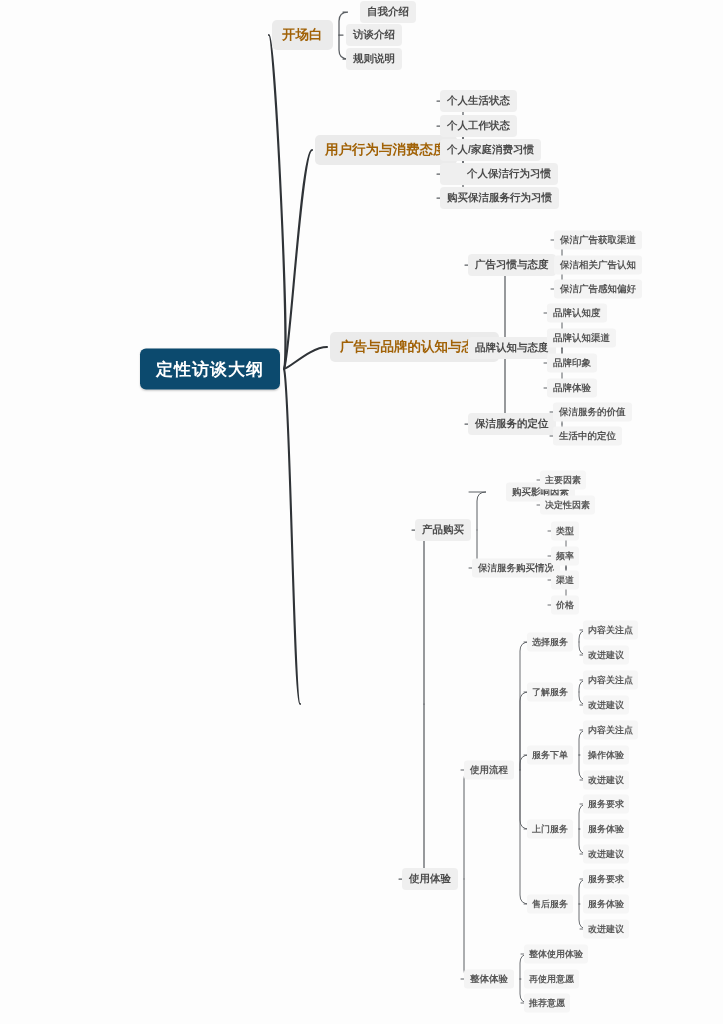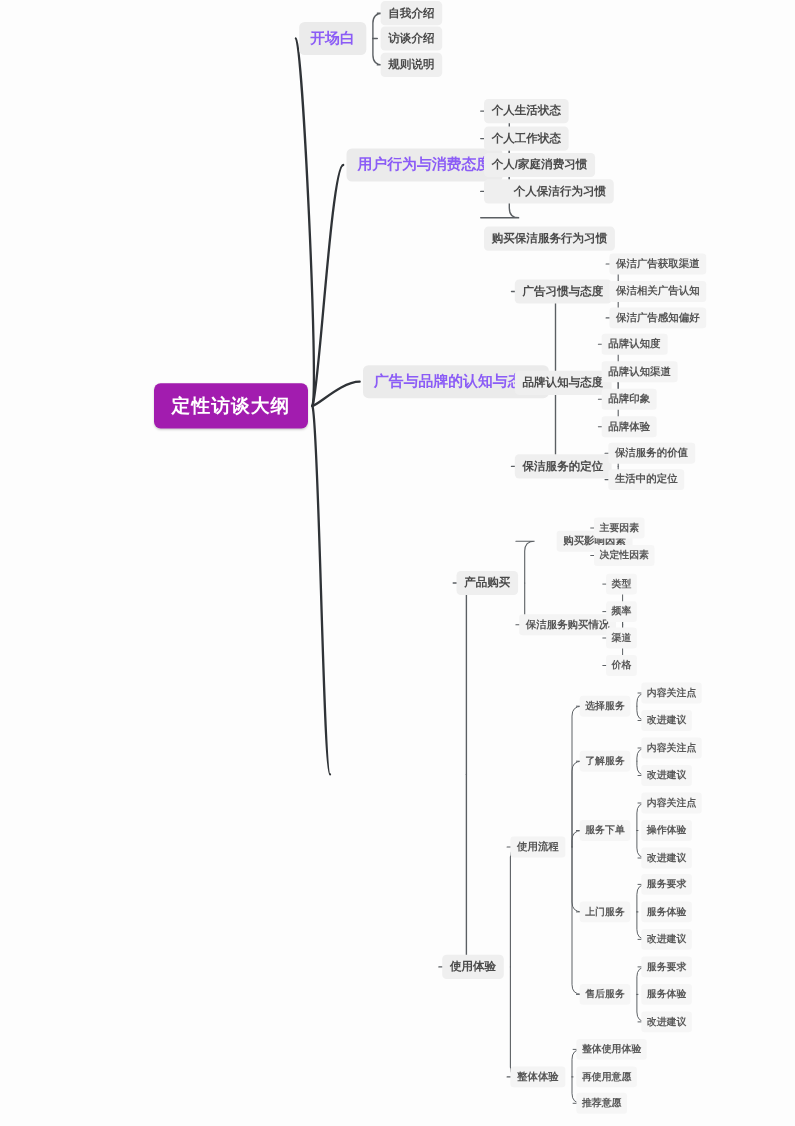--- a/index.html
+++ b/index.html
@@ -13,32 +13,32 @@
   #canvas{position:absolute;left:0;top:0;width:723px;height:1024px;}
   #edges{position:absolute;left:0;top:0;width:723px;height:1024px;pointer-events:none;}
   .node{
     position:absolute;
     white-space:nowrap;
     box-sizing:border-box;
     display:flex;align-items:center;
     transform:translateY(-50%);
   }
   .node-root{
-    background:#a21caf;
+    background:#0c4a6e;
     color:#ffffff;
     font-size:17px;
     font-weight:700;
     letter-spacing:1px;
     border-radius:6px;
     padding:9px 16px;
     box-shadow:0 1px 2px rgba(0,0,0,.18);
   }
   .node-l1{
     background:#ebebeb;
-    color:#8b5cf6;
+    color:#a16207;
     font-size:13.5px;
     font-weight:700;
     border-radius:5px;
     padding:6px 10px;
   }
   .node-l2{
     background:#efefef;
     color:#4a4a4a;
     font-size:10.5px;
     font-weight:700;
@@ -120,29 +120,29 @@
       <path d="M 579 904 L 579 888 Q 579 879 588 879 L 580 879" fill="none" stroke="#5b5f63" stroke-width="0.9" stroke-linecap="round"></path>
       <path d="M 579 904 L 580 904" fill="none" stroke="#5b5f63" stroke-width="0.9" stroke-linecap="round"></path>
       <path d="M 579 904 L 579 920 Q 579 929 588 929 L 580 929" fill="none" stroke="#5b5f63" stroke-width="0.9" stroke-linecap="round"></path>
       <path d="M 464 879 L 464 970 Q 464 979 473 979 L 461 979" fill="none" stroke="#5b5f63" stroke-width="1" stroke-linecap="round"></path>
       <path d="M 520 979 L 520 963 Q 520 954 529 954 L 521 954" fill="none" stroke="#5b5f63" stroke-width="0.9" stroke-linecap="round"></path>
       <path d="M 520 979 L 521 979" fill="none" stroke="#5b5f63" stroke-width="0.9" stroke-linecap="round"></path>
       <path d="M 520 979 L 520 994 Q 520 1003 529 1003 L 521 1003" fill="none" stroke="#5b5f63" stroke-width="0.9" stroke-linecap="round"></path>
     </svg>
 <div class="node node-root" style="left: 140px; top: 369px; visibility: visible;">定性访谈大纲</div>
     <div class="node node-l1" style="left: 272px; top: 35px; visibility: visible;">开场白</div>
-    <div class="node node-l2" style="left: 346px; top: 12px; visibility: visible; text-align: right;">自我介绍</div>
+    <div class="node node-l2" style="left: 360px; top: 12px; visibility: visible; text-align: right;">自我介绍</div>
     <div class="node node-l2" style="left: 346px; top: 35px; visibility: visible;">访谈介绍</div>
     <div class="node node-l2" style="left: 346px; top: 59px; visibility: visible;">规则说明</div>
     <div class="node node-l1" style="left: 315px; top: 150px; visibility: visible;">用户行为与消费态度</div>
     <div class="node node-l2" style="left: 440px; top: 101px; visibility: visible;">个人生活状态</div>
     <div class="node node-l2" style="left: 440px; top: 126px; visibility: visible;">个人工作状态</div>
     <div class="node node-l2" style="left: 440px; top: 150px; visibility: visible;">个人/家庭消费习惯</div>
     <div class="node node-l2" style="left: 440px; top: 174px; visibility: visible; padding-left: 27px;">个人保洁行为习惯</div>
-    <div class="node node-l2" style="left: 440px; top: 198px; visibility: visible; margin-top: 19px;">购买保洁服务行为习惯</div>
+    <div class="node node-l2" style="left: 440px; top: 198px; visibility: visible;">购买保洁服务行为习惯</div>
     <div class="node node-l1" style="left: 330px; top: 347px; visibility: visible;">广告与品牌的认知与态度</div>
     <div class="node node-l2" style="left: 468px; top: 265px; visibility: visible; text-align: right;">广告习惯与态度</div>
     <div class="node node-l3" style="left: 554px; top: 240px; visibility: visible;">保洁广告获取渠道</div>
     <div class="node node-l3" style="left: 554px; top: 265px; visibility: visible;">保洁相关广告认知</div>
     <div class="node node-l3" style="left: 554px; top: 289px; visibility: visible;">保洁广告感知偏好</div>
     <div class="node node-l2" style="left: 468px; top: 348px; visibility: visible;">品牌认知与态度</div>
     <div class="node node-l3" style="left: 547px; top: 313px; visibility: visible;">品牌认知度</div>
     <div class="node node-l3" style="left: 547px; top: 338px; visibility: visible;">品牌认知渠道</div>
     <div class="node node-l3" style="left: 547px; top: 363px; visibility: visible;">品牌印象</div>
     <div class="node node-l3" style="left: 547px; top: 388px; visibility: visible;">品牌体验</div>

